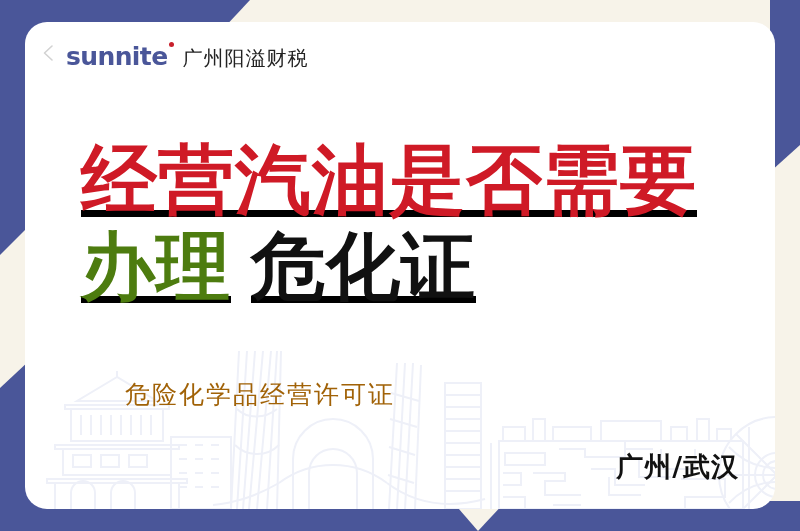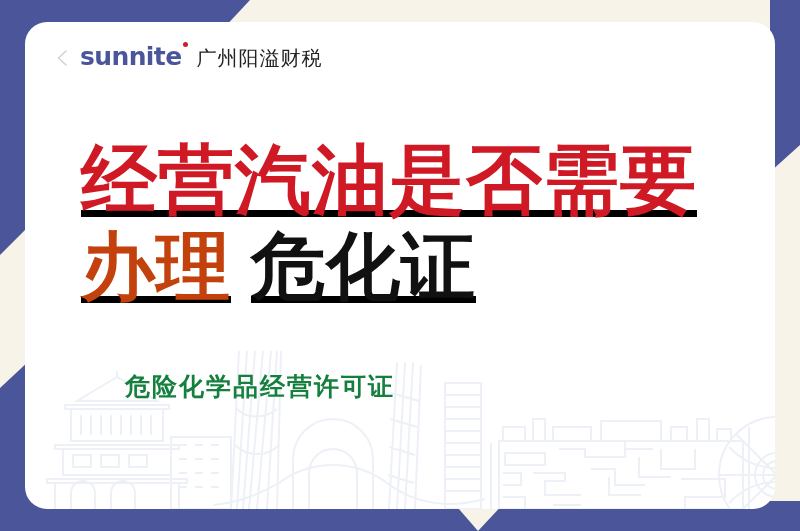--- a/index.html
+++ b/index.html
@@ -46,24 +46,24 @@
     bottom: 0;
     width: 750px;
     height: 160px;
     pointer-events: none;
   }
   .skyline svg { display:block; width:100%; height:100%; }
 
   
   #header {
     position: absolute;
-    left: 28px;
+    left: 14px;
     top: 22px;
     display: flex;
-    align-items: center;
+    align-items: flex-start;
     gap: 9px;
     z-index: 5;
   }
   #back-chevron {
     width: 18px; height: 18px;
     display:flex; align-items:center; justify-content:center;
     cursor: pointer;
   }
   #back-chevron svg { display:block; }
 
@@ -117,34 +117,33 @@
   #hl-line1 {
     font-size: 76px;
     color: #cf1a26;
     letter-spacing: 1px;
   }
   #hl-line2 {
     font-size: 74px;
     margin-top: 8px;
     letter-spacing: 1px;
   }
-  #hl-emph   { color: #c2410c; }
+  #hl-emph   { color: #4d7c0f; }
   #hl-rest   { color: #111111; margin-left: 20px; }
 
   #subtitle {
     position: absolute;
     left: 100px;
-    top: 348px;
+    top: 356px;
     font-family: "DejaVu Sans", sans-serif;
     font-size: 25px;
-    color: #15803d;
+    color: #a16207;
     letter-spacing: 2px;
     z-index: 4;
     white-space: nowrap;
-    font-weight: bold;
   }
 
   #city-tag {
     position: absolute;
     right: 36px;
     bottom: 24px;
     font-family: "DejaVu Sans", sans-serif;
     font-size: 27px;
     font-weight: 700;
     color: #111111;
@@ -288,15 +287,16 @@
 
     <div id="headline">
       <div class="hl-line" id="hl-line1">经营汽油是否需要</div>
       <div class="hl-line" id="hl-line2">
         <span id="hl-emph">办理</span><span id="hl-rest">危化证</span>
       </div>
     </div>
 
     <div id="subtitle">危险化学品经营许可证</div>
 
+    <div id="city-tag">广州/武汉</div>
 
   </div>
 </div>
 
 </body></html>

